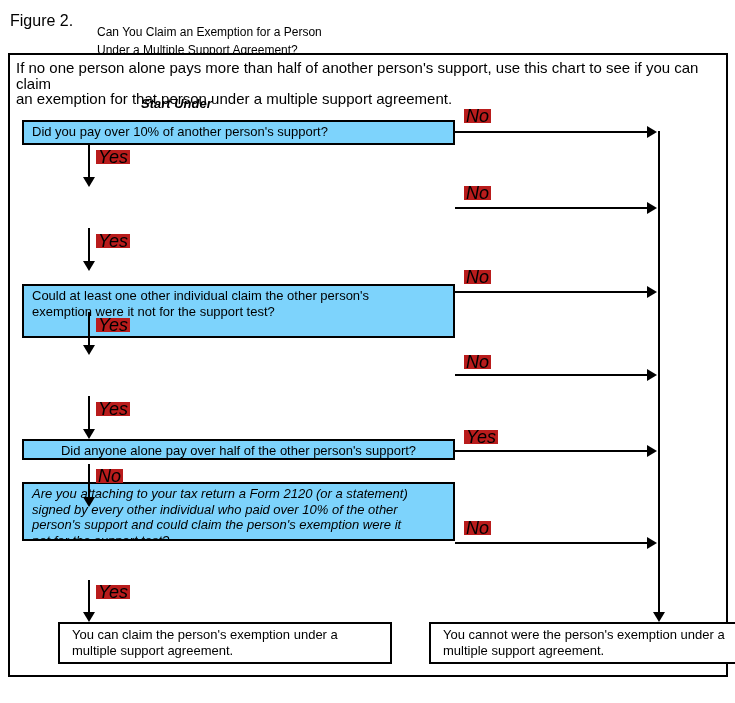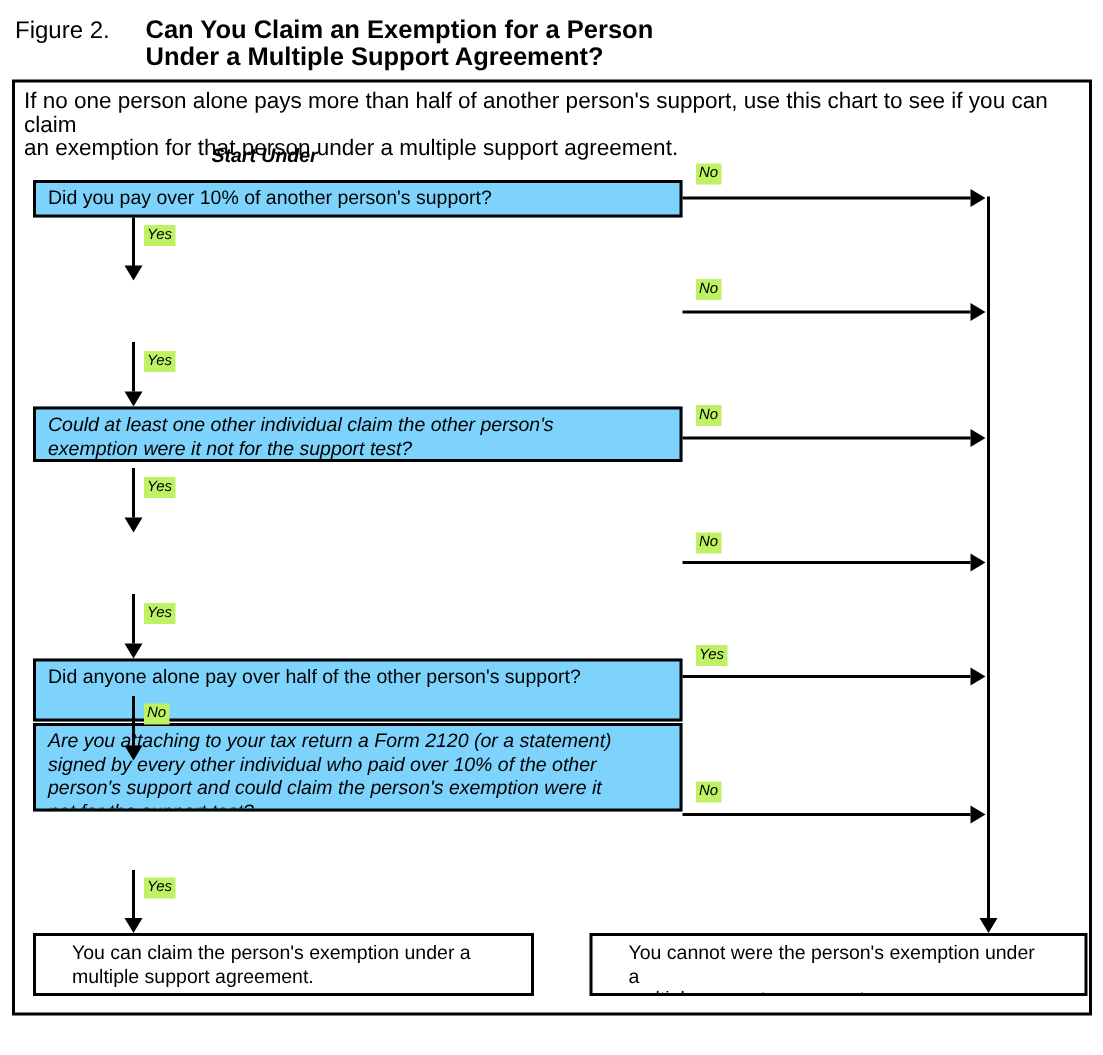--- a/index.html
+++ b/index.html
@@ -9,22 +9,22 @@
     background: #ffffff;
     font-family: "Liberation Sans", "DejaVu Sans", sans-serif;
     color: #000;
     overflow: hidden;
   }
   .fig-label {
     position: absolute; left: 10px; top: 12px;
     font-size: 16px; line-height: 18px;
   }
   .fig-title {
-    position: absolute; left: 97px; top: 11px;
-    font-size: 17px; font-weight: bold; line-height: 18px;
+    position: absolute; left: 97px; top: 23px;
+    font-size: 12px; font-weight: normal; line-height: 18px;
     white-space: pre-line;
   }
   .outer-box {
     position: absolute; left: 8px; top: 53px;
     width: 716px; height: 620px;
     border: 2px solid #000; background: #fff;
   }
   .intro {
     position: absolute; left: 16px; top: 60px; width: 708px;
     font-size: 15px; line-height: 15.5px; white-space: pre-line;
@@ -38,60 +38,60 @@
     border: 2px solid #000; background: #7dd3fc;
     box-sizing: border-box;
     font-size: 13px; line-height: 15.5px;
     padding: 2px 8px; white-space: pre-line; overflow: hidden;
   }
   .rbox {
     position: absolute; top: 622px; height: 42px;
     border: 2px solid #000; background: #fff;
     box-sizing: border-box;
     font-size: 13px; line-height: 15.5px;
-    padding: 3px 24px; white-space: pre-line; overflow: hidden;
+    padding: 3px 12px; white-space: pre-line; overflow: hidden; margin-left: 36px;
   }
   .vline { position: absolute; width: 2px; background: #000; }
   .hline { position: absolute; height: 2px; background: #000; }
   .ah-down {
     position: absolute; width: 0; height: 0;
     border-left: 6px solid transparent; border-right: 6px solid transparent;
     border-top: 10px solid #000;
   }
   .ah-right {
     position: absolute; width: 0; height: 0;
     border-top: 6px solid transparent; border-bottom: 6px solid transparent;
     border-left: 10px solid #000;
   }
   .flabel {
     position: absolute;
-    font-size: 10px; font-style: italic; line-height: 14px;
-    background: #bef264; padding: 0 2px;
+    font-size: 18px; font-style: italic; line-height: 14px;
+    background: #b91c1c; padding: 0 2px;
   }
 </style>
 </head>
 <body>
 
 <div id="screen">
 
   <div class="fig-label">Figure 2.</div>
   <div class="fig-title">Can You Claim an Exemption for a Person
 Under a Multiple Support Agreement?</div>
 
   <div class="outer-box"></div>
 
   <div class="intro">If no one person alone pays more than half of another person's support, use this chart to see if you can claim
 an exemption for that person under a multiple support agreement.</div>
 
   <div class="start-here">Start Under</div>
 
   <div class="qbox" style="top:120px;height:25px;">Did you pay over 10% of another person's support?</div>
-  <div class="qbox" style="top:271px;height:37px;font-style:italic;">Could at least one other individual claim the other person's
+  <div class="qbox" style="top:284px;height:54px;">Could at least one other individual claim the other person's
 exemption were it not for the support test?</div>
-  <div class="qbox" style="top:439px;height:42px;">Did anyone alone pay over half of the other person's support?</div>
+  <div class="qbox" style="top:439px;height:21px;text-align:center;">Did anyone alone pay over half of the other person's support?</div>
   <div class="qbox" style="top:482px;height:59px;font-style:italic;">Are you attaching to your tax return a Form 2120 (or a statement)
 signed by every other individual who paid over 10% of the other
 person's support and could claim the person's exemption were it
 not for the support test?</div>
 
   <div class="vline" style="left:88px;top:145px;height:33px;"></div>
   <div class="ah-down" style="left:83px;top:177px;"></div>
   <div class="flabel" style="left:96px;top:150px;">Yes</div>
 
   <div class="vline" style="left:88px;top:228px;height:33px;"></div>

